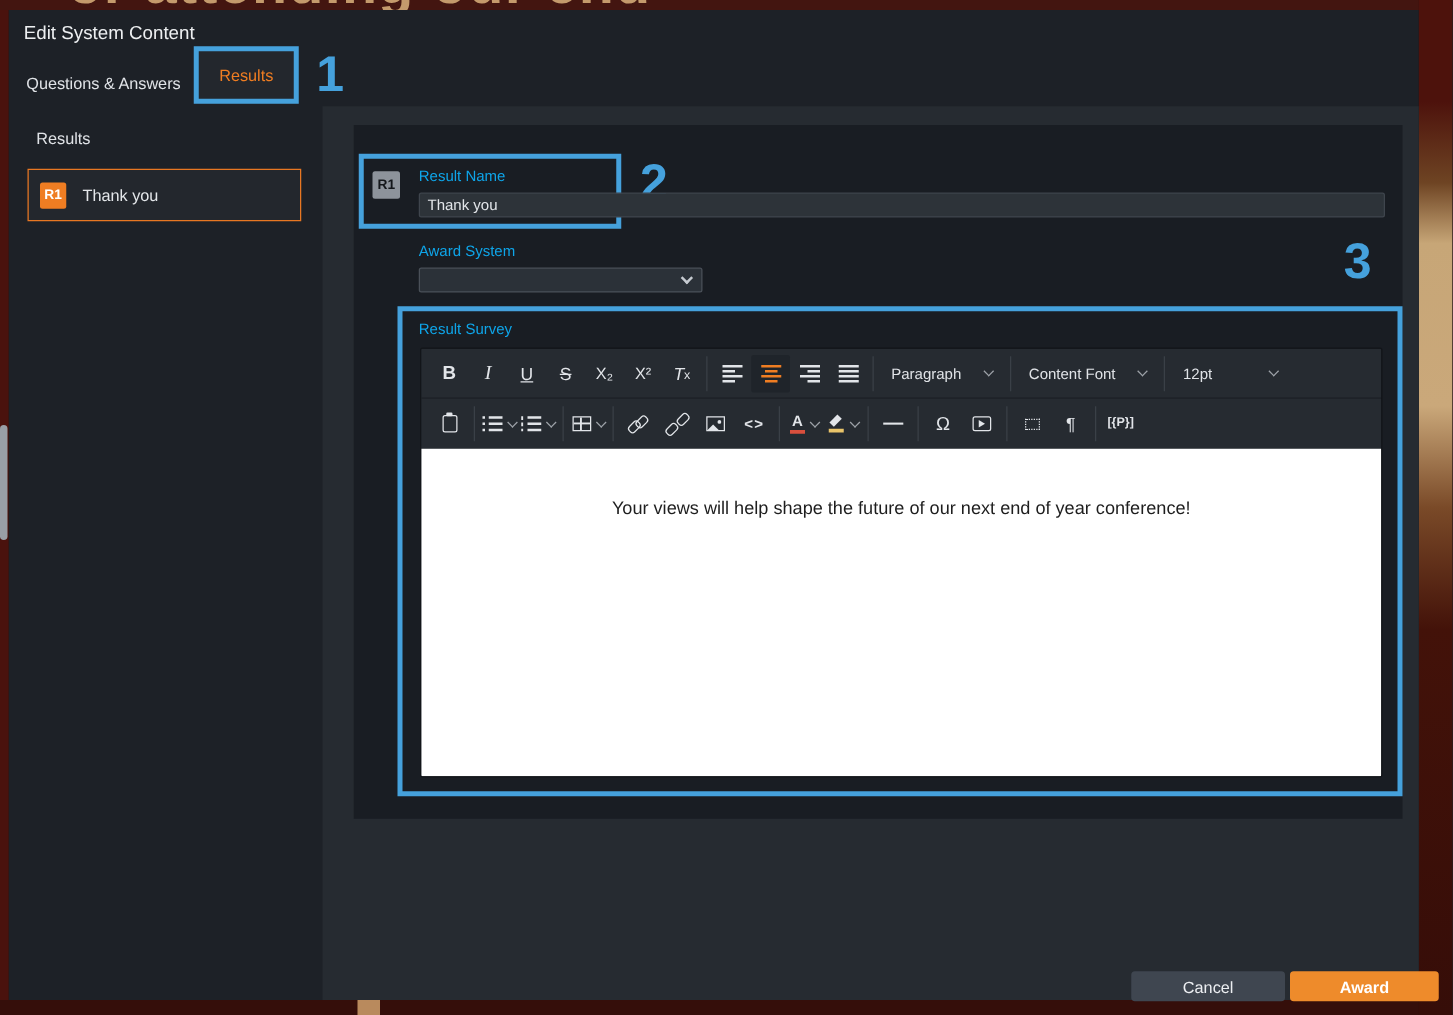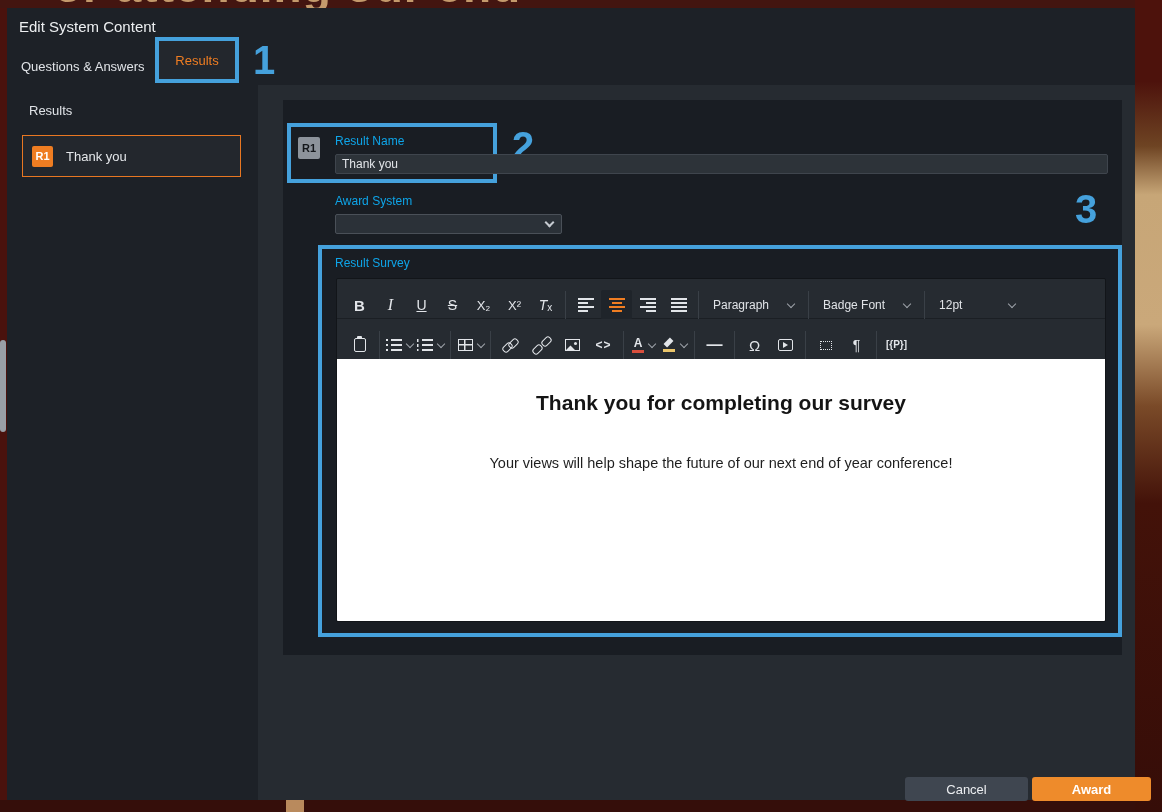--- a/index.html
+++ b/index.html
@@ -46,21 +46,21 @@
   .lbl-result-name{left:328px;top:126px}
   .lbl-award{left:328px;top:186px}
   .lbl-message{left:328px;top:248px}
 
   .name-input{position:absolute;left:328px;top:146px;width:773px;height:20px;background:#2d3339;border:1px solid #3f454d;border-radius:2px;color:#e2e5e9;font-size:12px;padding:0 6px;font-family:"Liberation Sans",sans-serif;z-index:7}
   .badge-select{position:absolute;left:328px;top:206px;width:227px;height:20px;background:#2b3138;border:1px solid #4a5058;border-radius:2px;display:flex;align-items:center;justify-content:flex-end;padding-right:8px;cursor:pointer}
   .chev{width:7px;height:7px;border-right:2px solid #c6cbd1;border-bottom:2px solid #c6cbd1;transform:rotate(45deg);margin-top:-3px}
 
   
   .editor{position:absolute;left:329px;top:270px;width:770px;height:344px;border:1px solid #121519;border-radius:2px;display:flex;flex-direction:column;overflow:hidden;z-index:5}
-  .tb-row{display:flex;align-items:flex-start;background:#262b31;height:40px;padding:12px 3px;flex:0 0 auto}
+  .tb-row{display:flex;align-items:center;background:#262b31;height:40px;padding:12px 3px;flex:0 0 auto}
   .tb-row1{border-bottom:1px solid #1b1f24}
   .tb-group{display:flex;align-items:center;padding:0 4px;height:28px}
   .tb-group + .tb-group{border-left:1px solid #3a4047}
   .tb-btn{background:none;border:0;width:31px;height:30px;display:flex;align-items:center;justify-content:center;color:#e2e5e9;cursor:pointer;border-radius:2px}
   .tb-btn.active{color:#ef7d22;background:#1f242a}
   .tb-caret{width:6px;height:6px;border-right:1.6px solid currentColor;border-bottom:1.6px solid currentColor;transform:rotate(45deg);margin-left:5px;margin-top:-3px;opacity:.75;color:#c6cbd1}
   .tb-dd{display:flex;align-items:center;justify-content:space-between;min-width:96px;height:28px;padding:0 10px;color:#e0e3e7;font-size:12px;cursor:pointer}
   .tb-dd .tb-dd-label{margin-right:14px}
 
   .tbi{display:inline-flex;align-items:center;justify-content:center;color:inherit;line-height:1}
@@ -240,21 +240,21 @@
           </button>
         </div>
         <div class="tb-group">
           <div class="tb-dd">
             <span class="tb-dd-label">Paragraph</span>
             <span class="tb-caret"></span>
           </div>
         </div>
         <div class="tb-group">
           <div class="tb-dd">
-            <span class="tb-dd-label">Badge Font</span>
+            <span class="tb-dd-label">Content Font</span>
             <span class="tb-caret"></span>
           </div>
         </div>
         <div class="tb-group">
           <div class="tb-dd">
             <span class="tb-dd-label">12pt</span>
             <span class="tb-caret"></span>
           </div>
         </div>
       </div>
@@ -325,21 +325,20 @@
             <span class="tbi tbi-paragraph-marks"></span>
           </button>
         </div>
         <div class="tb-group">
           <button class="tb-btn" type="button">
             <span class="tbi tbi-placeholder"></span>
           </button>
         </div>
       </div>
     <div class="editor-content">
-      <h2>Thank you for completing our survey</h2>
       <p>Your views will help shape the future of our next end of year conference!</p>
     </div>
   </div>
 
   <div class="ann-box ann-box2"></div>
   <div class="ann-num ann-2">2</div>
   <div class="ann-box ann-box3"></div>
   <div class="ann-num ann-3">3</div>
 
   <button class="btn btn-cancel">Cancel</button>

